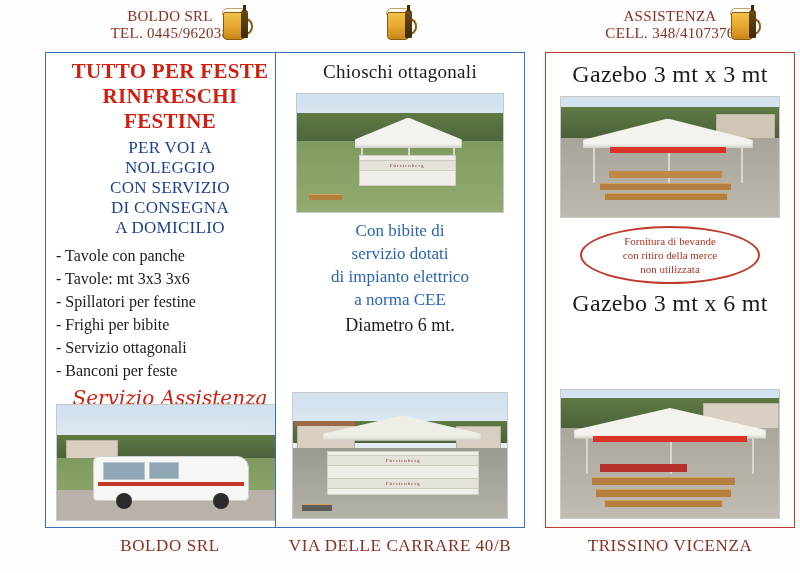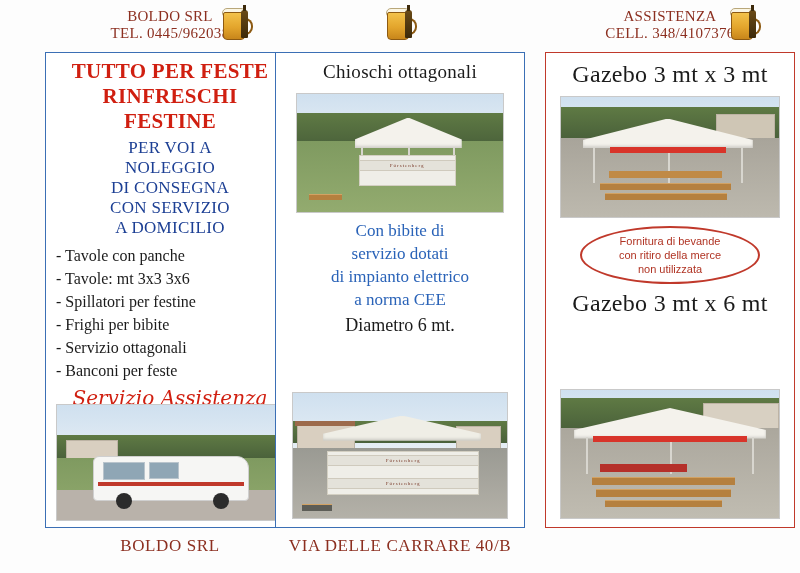--- a/index.html
+++ b/index.html
@@ -312,21 +312,21 @@
     margin: 8px auto 6px auto;
     border: 2px solid #c0392b;
     border-radius: 50%;
     color: #b03323;
     font-size: 11px;
     line-height: 14px;
     text-align: center;
     display: flex;
     align-items: center;
     justify-content: center;
-    font-family: Liberation Sans, sans-serif;
+    font-family: Liberation Serif, serif;
   }
 </style>
 </head>
 <body>
 
 <div class="page">
 
   <div class="col col-1">
 
     <div class="col-header c1">
@@ -343,22 +343,22 @@
     <div class="box">
       <div class="c1-title">
         <div>TUTTO PER FESTE</div>
         <div>RINFRESCHI</div>
         <div>FESTINE</div>
       </div>
 
       <div class="c1-sub">
         <div>PER VOI A</div>
         <div>NOLEGGIO</div>
+        <div>CON SERVIZIO</div>
         <div>DI CONSEGNA</div>
-        <div>CON SERVIZIO</div>
         <div>A DOMICILIO</div>
       </div>
 
       <div class="c1-list">
         <div>- Tavole con panche</div>
         <div>- Tavole: mt 3x3  3x6</div>
         <div>- Spillatori per festine</div>
         <div>- Frighi per bibite</div>
         <div>- Servizio ottagonali</div>
         <div>- Banconi per feste</div>
@@ -497,15 +497,16 @@
           <div class="legmid"></div>
           <div class="bannerstrip" style="left:10%; right:10%; top:42%;"></div>
         </div>
         <div class="table-top" style="left:18%; top:58%; width:40%; height:8px; background:#b5302a;"></div>
         <div class="bench" style="left:14%; top:68%; width:66%; height:7px;"></div>
         <div class="bench" style="left:16%; top:77%; width:62%; height:7px;"></div>
         <div class="bench" style="left:20%; top:86%; width:54%; height:6px;"></div>
       </div>
     </div>
 
+    <div class="col-footer">TRISSINO VICENZA</div>
   </div>
 
 </div>
 
 </body></html>

